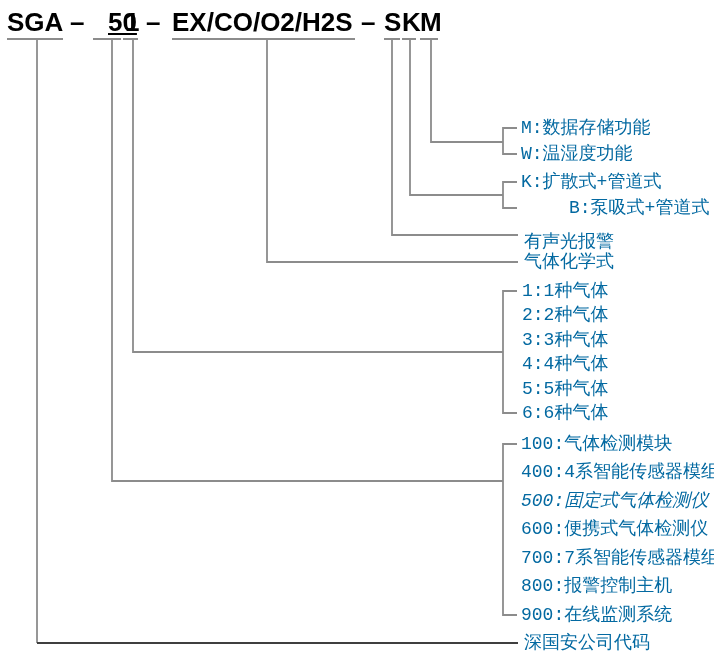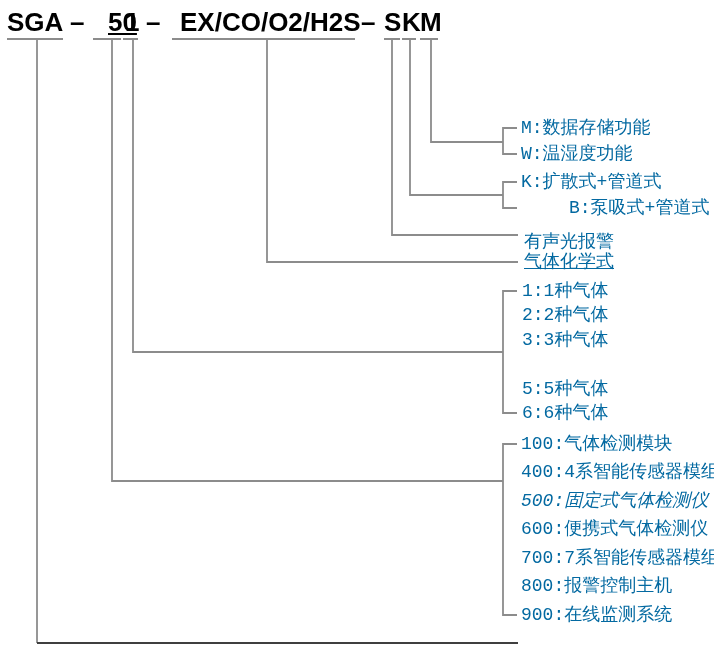--- a/index.html
+++ b/index.html
@@ -88,43 +88,45 @@
       <polyline points="431,40 431,142 503,142"></polyline>
       <polyline points="517,128 503,128 503,154 517,154"></polyline>
     </g>
   </svg>
 
   <div class="code-seg" style="left:7px;">SGA</div>
   <div class="code-seg" style="left:70px;">–</div>
   <div class="code-seg" style="left:108px;text-decoration:underline;">50</div>
   <div class="code-seg" style="left:125px;">1</div>
   <div class="code-seg" style="left:146px;">–</div>
-  <div class="code-seg" style="left:172px;margin-left:8px;">EX/CO/O2/H2S</div>
+  <div class="code-seg" style="left:172px;">EX/CO/O2/H2S</div>
   <div class="code-seg" style="left:361px;">–</div>
   <div class="code-seg" style="left:384px;">S</div>
   <div class="code-seg" style="left:402px;">K</div>
   <div class="code-seg" style="left:420px;">M</div>
 
   <div class="legend-label" style="left:521px; top:116px;">M:数据存储功能</div>
   <div class="legend-label" style="left:521px; top:142px;">W:温湿度功能</div>
 
   <div class="legend-label" style="left:521px; top:170px;">K:扩散式+管道式</div>
   <div class="legend-label" style="left:521px; top:196px;margin-left:48px;">B:泵吸式+管道式</div>
 
   <div class="legend-label" style="left:524px; top:223px;margin-top:7px;">有声光报警</div>
-  <div class="legend-label" style="left:524px; top:250px;text-decoration:underline;">气体化学式</div>
+  <div class="legend-label" style="left:524px; top:250px;">气体化学式</div>
 
   <div class="legend-label" style="left:522px; top:279px;">1:1种气体</div>
   <div class="legend-label" style="left:522px; top:303px;">2:2种气体</div>
   <div class="legend-label" style="left:522px; top:328px;">3:3种气体</div>
+  <div class="legend-label" style="left:522px; top:352px;">4:4种气体</div>
   <div class="legend-label" style="left:522px; top:377px;">5:5种气体</div>
   <div class="legend-label" style="left:522px; top:401px;">6:6种气体</div>
 
   <div class="legend-label" style="left:521px; top:432px;">100:气体检测模块</div>
   <div class="legend-label" style="left:521px; top:460px;">400:4系智能传感器模组</div>
   <div class="legend-label" style="left:521px; top:489px;font-style:italic;">500:固定式气体检测仪</div>
   <div class="legend-label" style="left:521px; top:517px;">600:便携式气体检测仪</div>
   <div class="legend-label" style="left:521px; top:546px;">700:7系智能传感器模组</div>
   <div class="legend-label" style="left:521px; top:574px;">800:报警控制主机</div>
   <div class="legend-label" style="left:521px; top:603px;">900:在线监测系统</div>
 
+  <div class="legend-label" style="left:524px; top:631px;">深国安公司代码</div>
 
 </div>
 
 </body></html>

